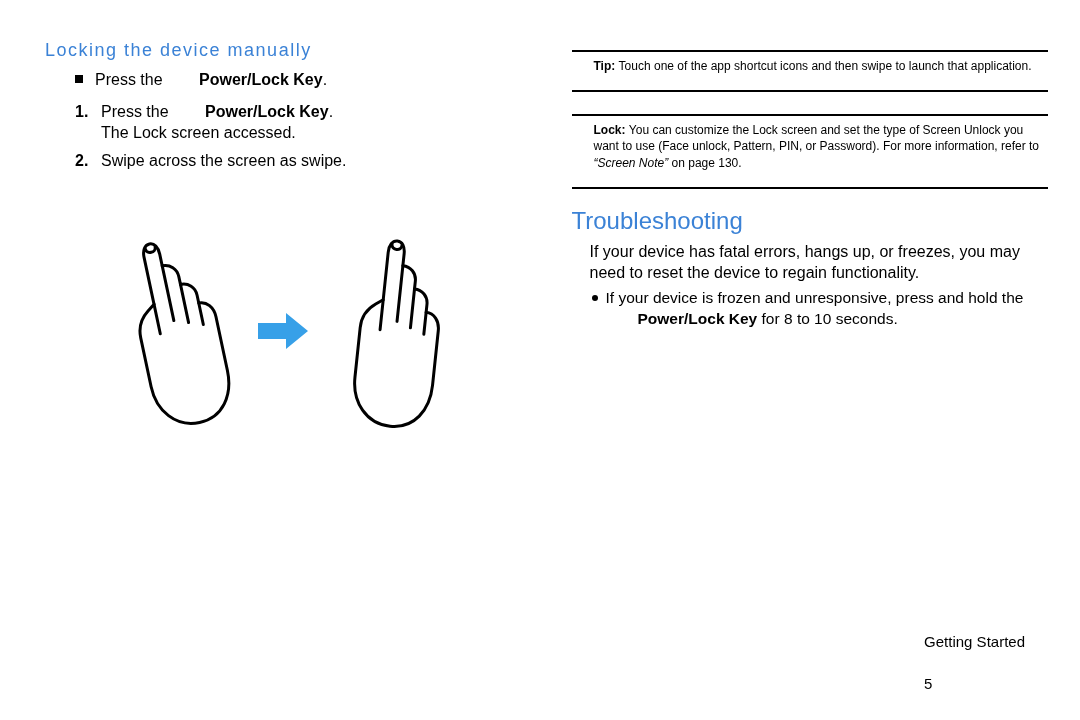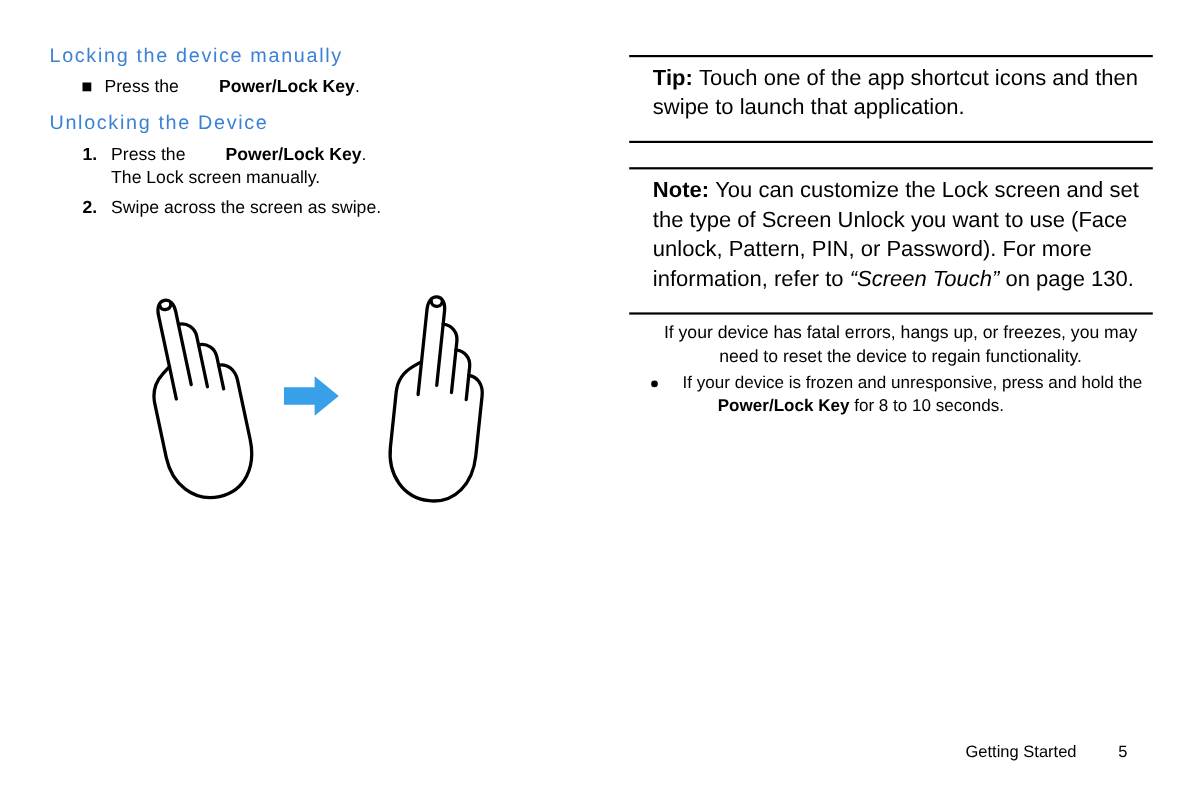--- a/index.html
+++ b/index.html
@@ -70,60 +70,59 @@
     margin: 60px 0 20px 0;
   }
   .hand-svg { width:130px; height:200px; }
   .arrow {
     width:50px; height:36px;
   }
 
   .rule { border:0; border-top:2px solid #000; margin:10px 0 6px 0; }
 
   .note-block, .tip-block {
-    font-size:20px; line-height:1.35;
+    font-size:12px; line-height:1.35;
     padding: 0 0 6px 22px;
     position: relative;
   }
   .note-label, .tip-label { font-weight:bold; }
 
   .dot-bullet-row {
-    display:flex; gap:23px; padding-left:20px; margin-top:4px;
+    display:flex; gap:8px; padding-left:20px; margin-top:4px;
     font-size:15.5px; line-height:1.35;
   }
   .dot-bullet { width:6px;height:6px;background:#000;border-radius:50%; margin-top:7px; flex:0 0 auto;}
 
   .footer {
     position:absolute; bottom:28px; right:55px;
-    font-size:15px; display:flex; gap:38px; align-items:baseline;
+    font-size:15px; display:flex; gap:25px; align-items:baseline;flex-direction:column;
   }
 </style>
 </head>
 <body>
 
 <div class="page">
 
   <div class="col col-left">
 
     <div class="sub-heading">Locking the device manually</div>
 
     <div class="sq-bullet-row">
       <div class="sq-bullet"></div>
       <div class="body-text">
         <span>Press the </span><span class="bold">Power/Lock Key</span><span>.</span>
       </div>
     </div>
 
-    <div class="sub-heading">Unlocking the Device</div>
 
     <div class="num-item">
       <div class="num body-text">1.</div>
       <div class="body-text">
         <span>Press the </span><span class="bold">Power/Lock Key</span><span>.</span>
-        <div>The Lock screen manually.</div>
+        <div>The Lock screen accessed.</div>
       </div>
     </div>
 
     <div class="num-item">
       <div class="num body-text">2.</div>
       <div class="body-text">Swipe across the screen as swipe.</div>
     </div>
 
     <div class="illustration">
 
@@ -161,26 +160,27 @@
 
     <hr class="rule">
     <div class="tip-block">
       <span class="tip-label">Tip: </span><span>Touch one of the app shortcut icons and then swipe to launch that application.</span>
     </div>
     <hr class="rule">
 
     <div style="height:6px"></div>
     <hr class="rule">
     <div class="note-block">
-      <span class="note-label">Note: </span><span>You can customize the Lock screen and set the type of Screen Unlock you want to use (Face unlock, Pattern, PIN, or Password). For more information, refer to </span><span class="italic">“Screen Touch”</span><span> on page 130.</span>
+      <span class="note-label">Lock: </span><span>You can customize the Lock screen and set the type of Screen Unlock you want to use (Face unlock, Pattern, PIN, or Password). For more information, refer to </span><span class="italic">“Screen Note”</span><span> on page 130.</span>
     </div>
     <hr class="rule">
 
+    <div class="section-heading">Troubleshooting</div>
 
-    <div class="body-text" style="padding-left:18px;text-align:center;">If your device has fatal errors, hangs up, or freezes, you may need to reset the device to regain functionality.</div>
+    <div class="body-text" style="padding-left:18px;">If your device has fatal errors, hangs up, or freezes, you may need to reset the device to regain functionality.</div>
 
     <div class="dot-bullet-row">
       <div class="dot-bullet"></div>
       <div>
         <span>If your device is frozen and unresponsive, press and hold the </span><span class="bold">Power/Lock Key</span><span> for 8 to 10 seconds.</span>
       </div>
     </div>
   </div>
 
   <div class="footer">

